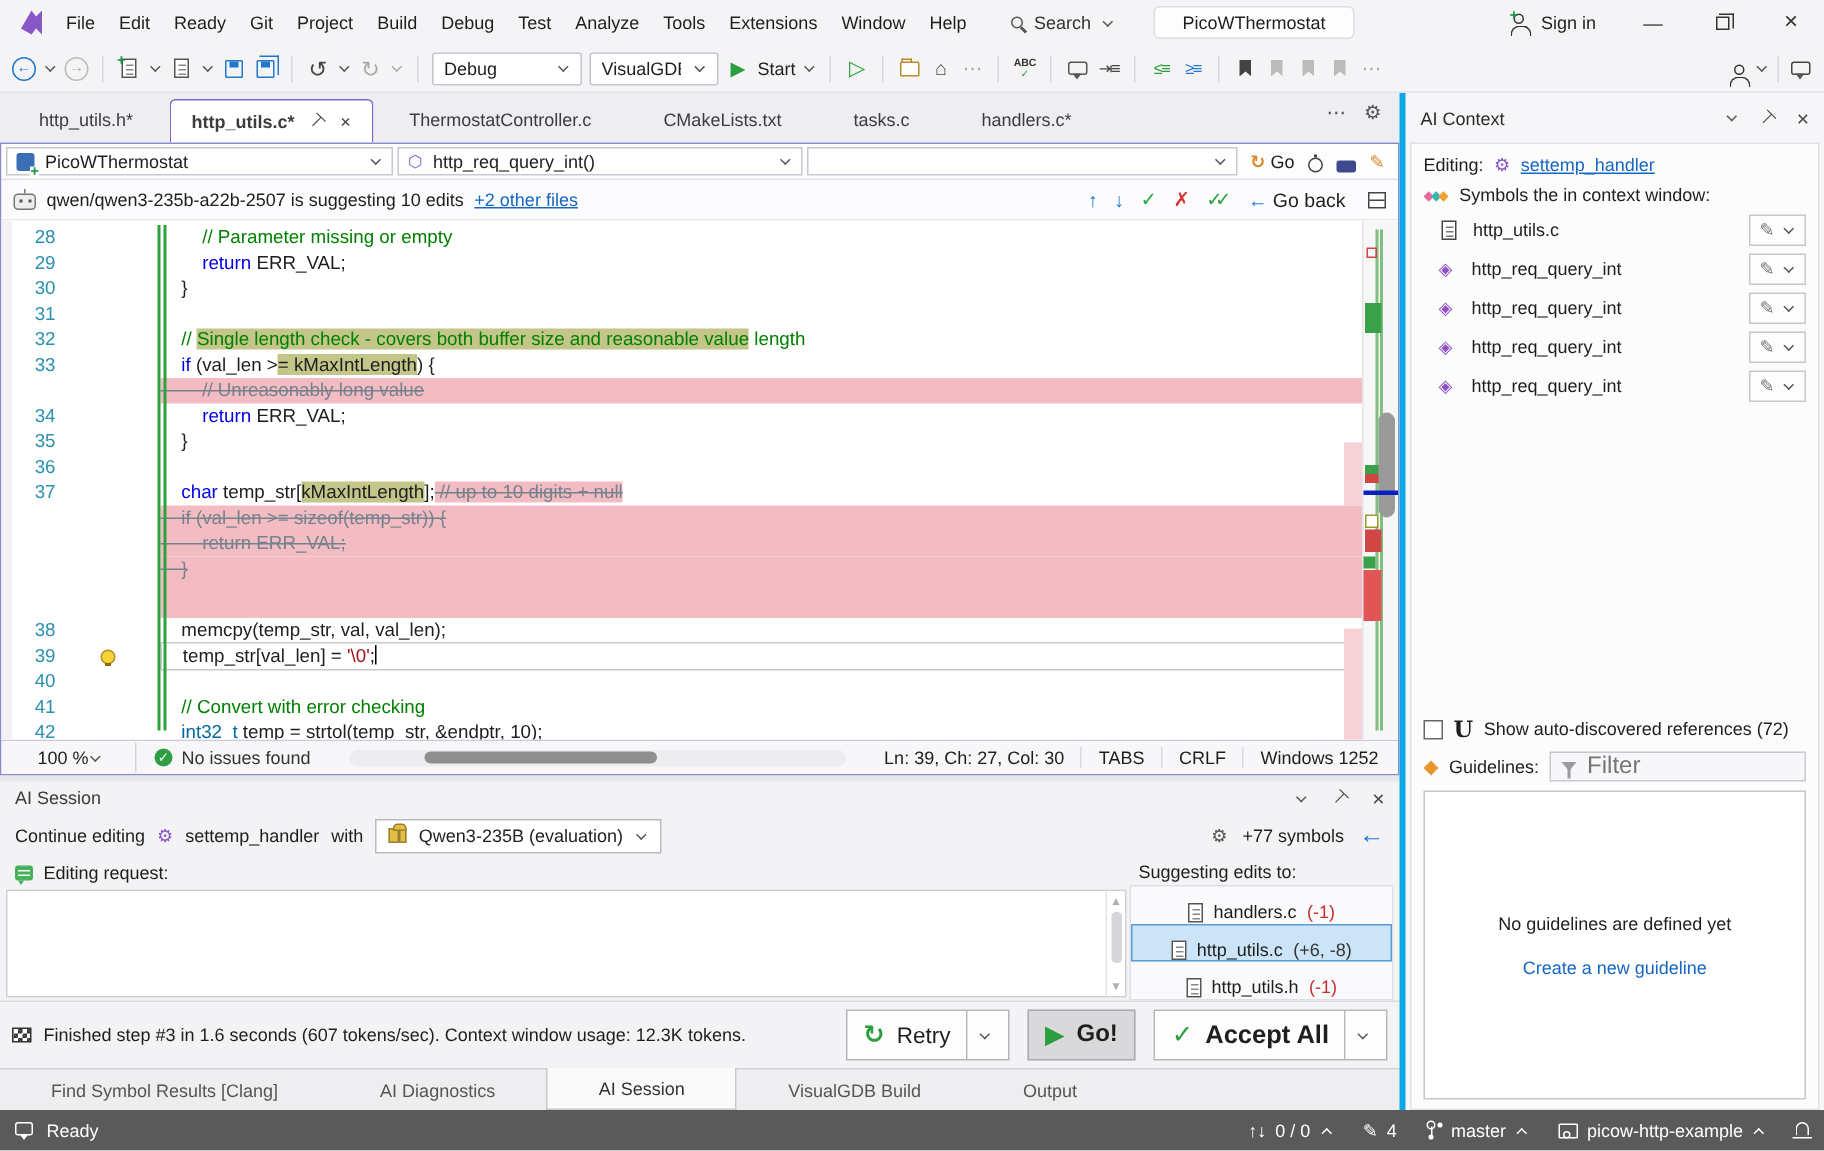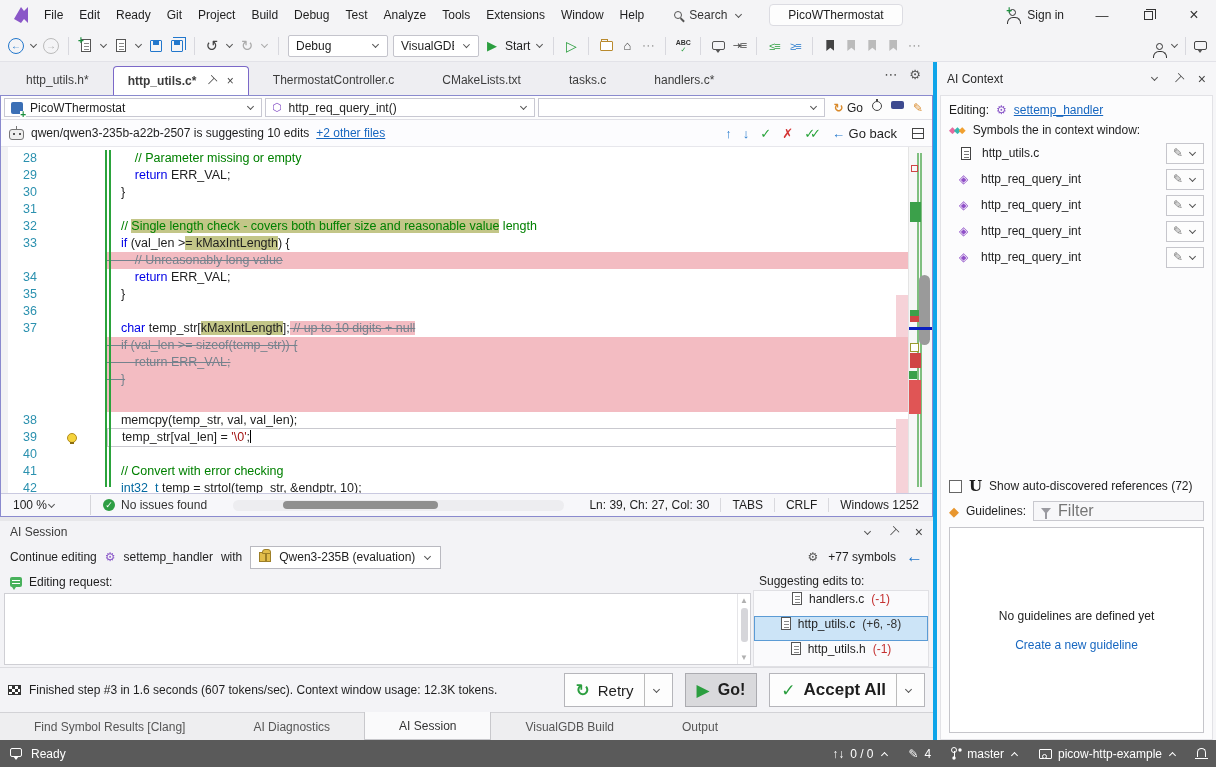--- a/index.html
+++ b/index.html
@@ -53,21 +53,21 @@
 .tabrow{height:33px;display:flex;align-items:flex-end;background:#eeeef2;padding-left:2px;flex:none}
 .dtab{padding:8px 24px;color:#3c3c3c;white-space:nowrap}
 .dtab .pin,.dtab .cls{display:none}
 .dtab.active{background:#fff;border:1px solid #7b68c8;border-bottom:none;border-radius:4px 4px 0 0;font-weight:bold;display:flex;align-items:center;gap:10px;padding:7px 14px}
 .dtab.active .pin,.dtab.active .cls{display:inline-block;font-weight:normal;color:#444}
 .tab-extra{margin-left:auto;display:flex;gap:12px;padding:0 12px 9px;color:#555;font-size:13px}
 
 .editor-frame{border:1px solid #8a8ace;background:#fff;display:flex;flex-direction:column;flex:none}
 .navbar{height:24px;display:flex;align-items:center;background:#fdfdfd;border-bottom:1px solid #e0e0e6;padding:2px 3px;gap:3px}
 .nav-combo{background:#fff;border:1px solid #c8c8d2;height:19px;display:flex;align-items:center;padding:0 6px;gap:7px;font-size:12px}
-.nav-icons{display:flex;align-items:flex-start;gap:9px;padding:0 6px}
+.nav-icons{display:flex;align-items:flex-end;gap:9px;padding:0 6px}
 .icon-hex{color:#8a57c8;font-size:11px}
 .icon-proj{width:12px;height:12px;background:#3b6fb5;position:relative;border-radius:2px}
 .icon-proj::before{content:"+";position:absolute;right:-3px;bottom:-5px;color:#1a8f3c;font-weight:bold;font-size:10px;background:#fff;line-height:8px}
 .icon-watch{width:10px;height:10px;border:1.4px solid #444;border-radius:50%;position:relative}
 .icon-watch::before{content:"";position:absolute;top:-3px;left:3px;width:2px;height:2px;background:#444}
 .icon-tag{width:13px;height:8px;background:#3d4a8f;border-radius:2px}
 
 .ai-banner{height:27px;display:flex;align-items:center;gap:7px;padding:0 8px;background:#fcfcfe;border-bottom:1px solid #e7e7ec;font-size:12px}
 .icon-robot{width:15px;height:11px;border:1.4px solid #777;border-radius:3px;position:relative;background:#eee;margin-top:3px}
 .icon-robot::before{content:"";position:absolute;left:2.5px;top:3px;width:2px;height:2px;background:#555;box-shadow:6px 0 0 #555}
@@ -99,21 +99,21 @@
 .caret{display:inline-block;width:0;border-left:1.5px solid #000;height:13px;vertical-align:-2px}
 
 .vsb{position:absolute;right:0;top:0;bottom:0;width:24px;background:#f7f7f7;border-left:1px solid #e4e4e4}
 .vsb .track{position:absolute;left:8px;top:6px;bottom:6px;width:5px;border-left:2px solid #7fbf7f;border-right:2px solid #7fbf7f}
 .mark{position:absolute}
 .thumb{position:absolute;right:2px;top:128px;height:70px;width:11px;background:#9a9a9a;border-radius:6px}
 .curline-mark{position:absolute;left:0;right:0;top:180px;height:3px;background:#0a1fbf;z-index:5}
 .pinkstrip{position:absolute;width:12px;background:#f6d2d8}
 
 .estatus{height:23px;border-top:1px solid #c9c9e0;background:#f7f7fa;display:flex;align-items:center;padding:0 2px;font-size:12px}
-.zoomc{width:88px;height:20px;border-right:1px solid #d5d5da;display:flex;align-items:center;justify-content:flex-start;padding:0 10px}
+.zoomc{width:88px;height:20px;border-right:1px solid #d5d5da;display:flex;align-items:center;justify-content:center;padding:0 10px}
 .issues{display:flex;align-items:center;gap:6px;padding:0 12px;color:#333}
 .okdot{width:12px;height:12px;border-radius:50%;background:#2e9e44;color:#fff;font-size:9px;display:flex;align-items:center;justify-content:center}
 .hscroll{flex:1;height:11px;background:#ededf0;border-radius:6px;margin:0 14px;position:relative}
 .hthumb{position:absolute;left:15%;width:47%;top:1.5px;height:8px;background:#8f8f8f;border-radius:4px}
 .einfo{display:flex;align-items:center;height:100%}
 .einfo span{padding:0 11px;border-left:1px solid #d9d9de;white-space:nowrap}
 
 .gap{height:4px;background:#e7e7ea;flex:none}
 .session{flex:1;background:#f3f3f6;display:flex;flex-direction:column;min-height:0}
 .s-head{height:22px;display:flex;align-items:center;padding:0 10px;color:#3a3a3a}
@@ -130,21 +130,21 @@
 .s-reqlabel{height:22px;display:flex;align-items:center;gap:7px;padding:0 8px}
 .icon-chat{width:12px;height:10px;background:#48b15c;border-radius:2px;position:relative}
 .icon-chat::before{content:"";position:absolute;left:2px;top:2.5px;width:8px;height:1.2px;background:#fff;box-shadow:0 3px 0 #fff}
 .icon-chat::after{content:"";position:absolute;left:2px;bottom:-3px;border-left:2px solid transparent;border-right:2px solid transparent;border-top:3px solid #48b15c}
 .reqbox{flex:1;background:#fff;border:1px solid #cfcfd4;position:relative;margin:0 0 2px 2px}
 .reqsb{position:absolute;right:0;top:0;bottom:0;width:13px;border-left:1px solid #e5e5e8;display:flex;flex-direction:column;justify-content:space-between;align-items:center;padding:2px 0;color:#b0b0b0;font-size:8px}
 .reqthumb{width:7px;flex:1;margin:3px 0;background:#d6d6da;border-radius:3px;max-height:34px}
 .s-right{width:180px;flex:none;display:flex;flex-direction:column;padding:0 2px}
 .s-suglabel{height:22px;display:flex;align-items:center;padding:0 6px}
 .filelist{flex:1;background:#fafafc;border:1px solid #e0e0e4}
-.frow{height:25px;display:flex;align-items:flex-start;justify-content:center;gap:7px;border:1px solid transparent}
+.frow{height:25px;display:flex;align-items:flex-end;justify-content:center;gap:7px;border:1px solid transparent}
 .frow.selected{background:#cce4f7;border-color:#5b9bd5}
 .fneg{color:#c43131}.fmix{color:#333}
 
 .s-foot{height:45px;flex:none;display:flex;align-items:center;padding:0 8px;border-top:1px solid #dcdce0;background:#f3f3f6}
 .icon-flagc{width:13px;height:10px;border:1px solid #333;background-image:linear-gradient(45deg,#333 25%,transparent 25%,transparent 75%,#333 75%),linear-gradient(45deg,#333 25%,#fff 25%,#fff 75%,#333 75%);background-size:6px 6px;background-position:0 0,3px 3px;margin-right:8px;flex:none}
 .s-ftext{color:#1e1e1e}
 .fbtns{margin-left:auto;display:flex;align-items:center;gap:12px}
 .btn{display:flex;align-items:center;gap:8px;background:#fdfdfd;border:1px solid #b5b5ba;height:34px;padding:0 11px;font-size:15px}
 .btn .dd{border-left:1px solid #bbb;padding-left:7px;margin-left:2px;align-self:stretch;display:flex;align-items:center}
 .btn-go{background:#d9d9dc;font-weight:bold;font-size:16px;border-color:#ababb0}

